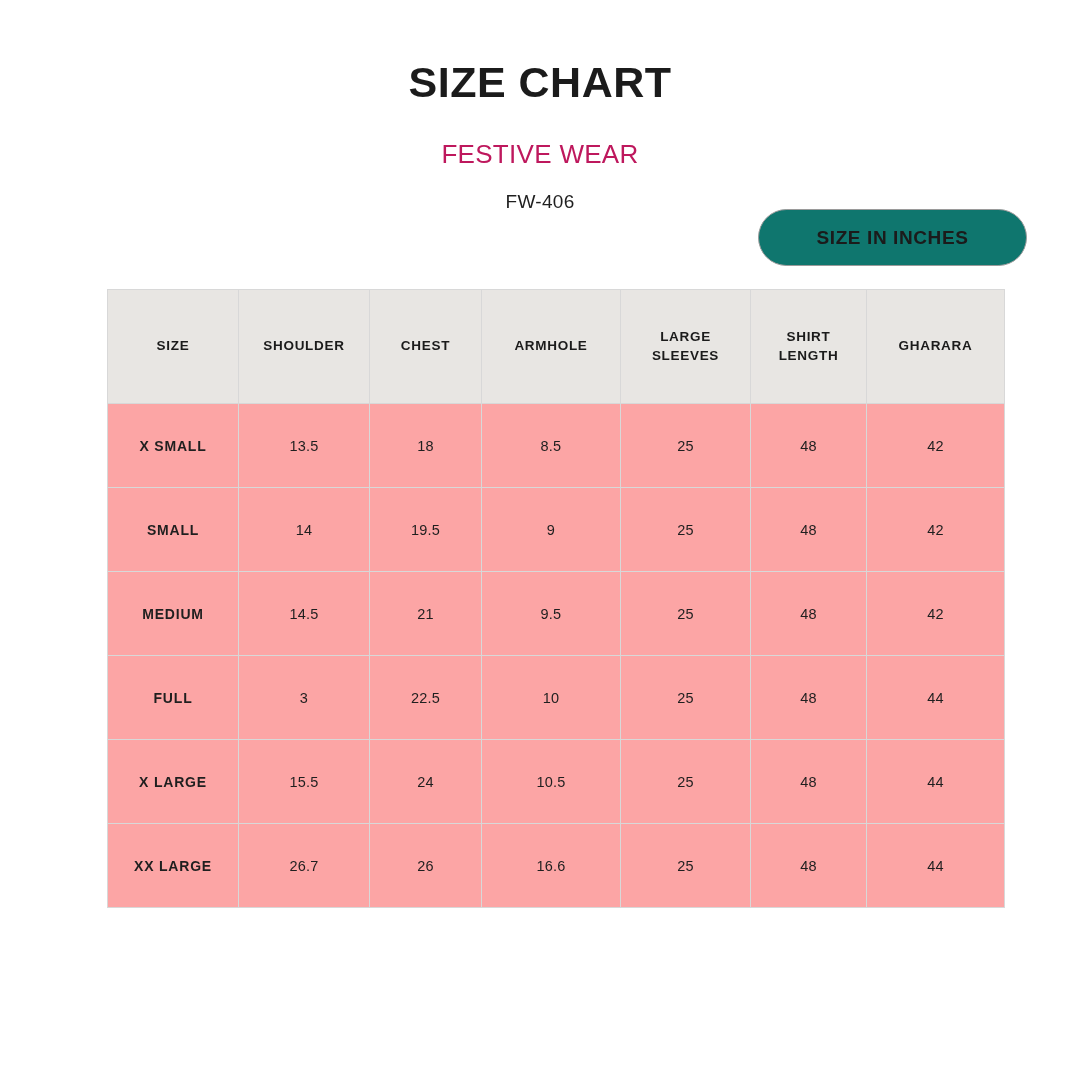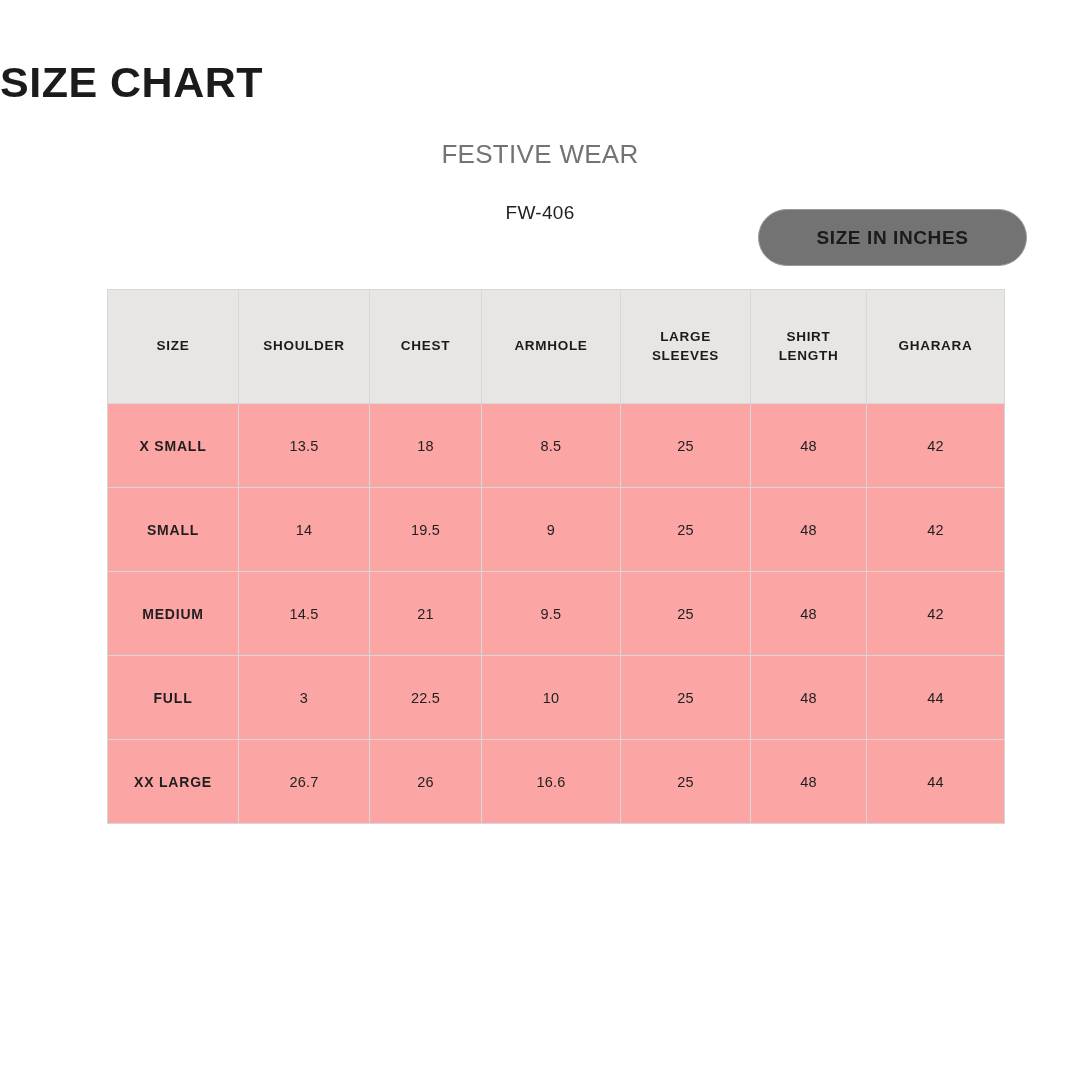--- a/index.html
+++ b/index.html
@@ -16,57 +16,58 @@
   }
   .page {
     position: relative;
     width: 1080px;
     height: 1080px;
     box-sizing: border-box;
   }
 
   
   .title {
+    text-align: center;
     font-size: 43px;
     font-weight: bold;
     letter-spacing: 0.5px;
     color: #1b1b1b;
     margin: 0;
     padding-top: 58px;
     line-height: 1.15;
   }
   .subtitle {
     text-align: center;
     font-size: 26px;
     font-weight: 400;
-    color: #737373;
+    color: #be185d;
     margin: 0;
     padding-top: 32px;
     letter-spacing: 0.3px;
   }
   .code {
     text-align: center;
     font-size: 19px;
     font-weight: 400;
     color: #1f1f1f;
-    margin: 11px;
+    margin: 0;
     padding-top: 21px;
     letter-spacing: 0.3px;
   }
 
   
   .unit-pill {
     position: absolute;
     left: 758px;
     top: 209px;
     width: 269px;
     height: 57px;
     border: 1.4px solid #9a9a9a;
     border-radius: 29px;
-    background: #737373;
+    background: #0f766e;
     display: flex;
     align-items: center;
     justify-content: center;
     box-sizing: border-box;
   }
   .unit-pill span {
     font-size: 19px;
     font-weight: bold;
     letter-spacing: 0.6px;
     color: #1b1b1b;
@@ -193,20 +194,29 @@
         <tr>
           <td class="row-head">FULL</td>
           <td>3</td>
           <td>22.5</td>
           <td>10</td>
           <td>25</td>
           <td>48</td>
           <td>44</td>
         </tr>
         <tr>
+          <td class="row-head">X LARGE</td>
+          <td>15.5</td>
+          <td>24</td>
+          <td>10.5</td>
+          <td>25</td>
+          <td>48</td>
+          <td>44</td>
+        </tr>
+        <tr>
           <td class="row-head">XX LARGE</td>
           <td>26.7</td>
           <td>26</td>
           <td>16.6</td>
           <td>25</td>
           <td>48</td>
           <td>44</td>
         </tr>
       </tbody>
     </table>

